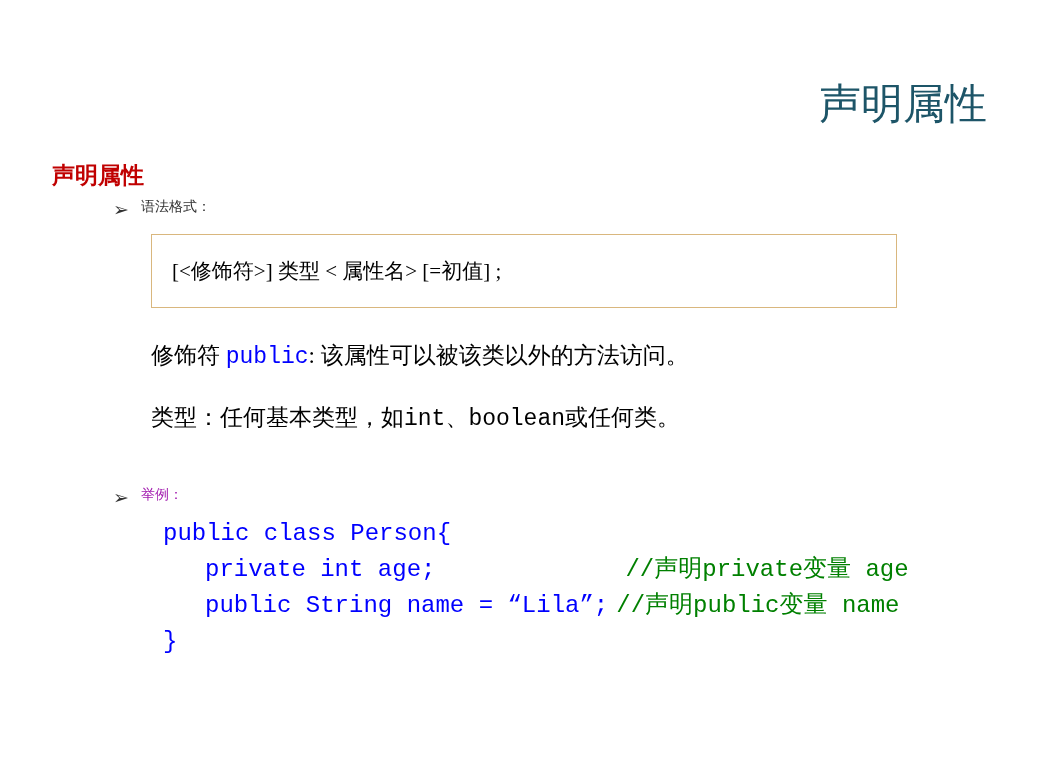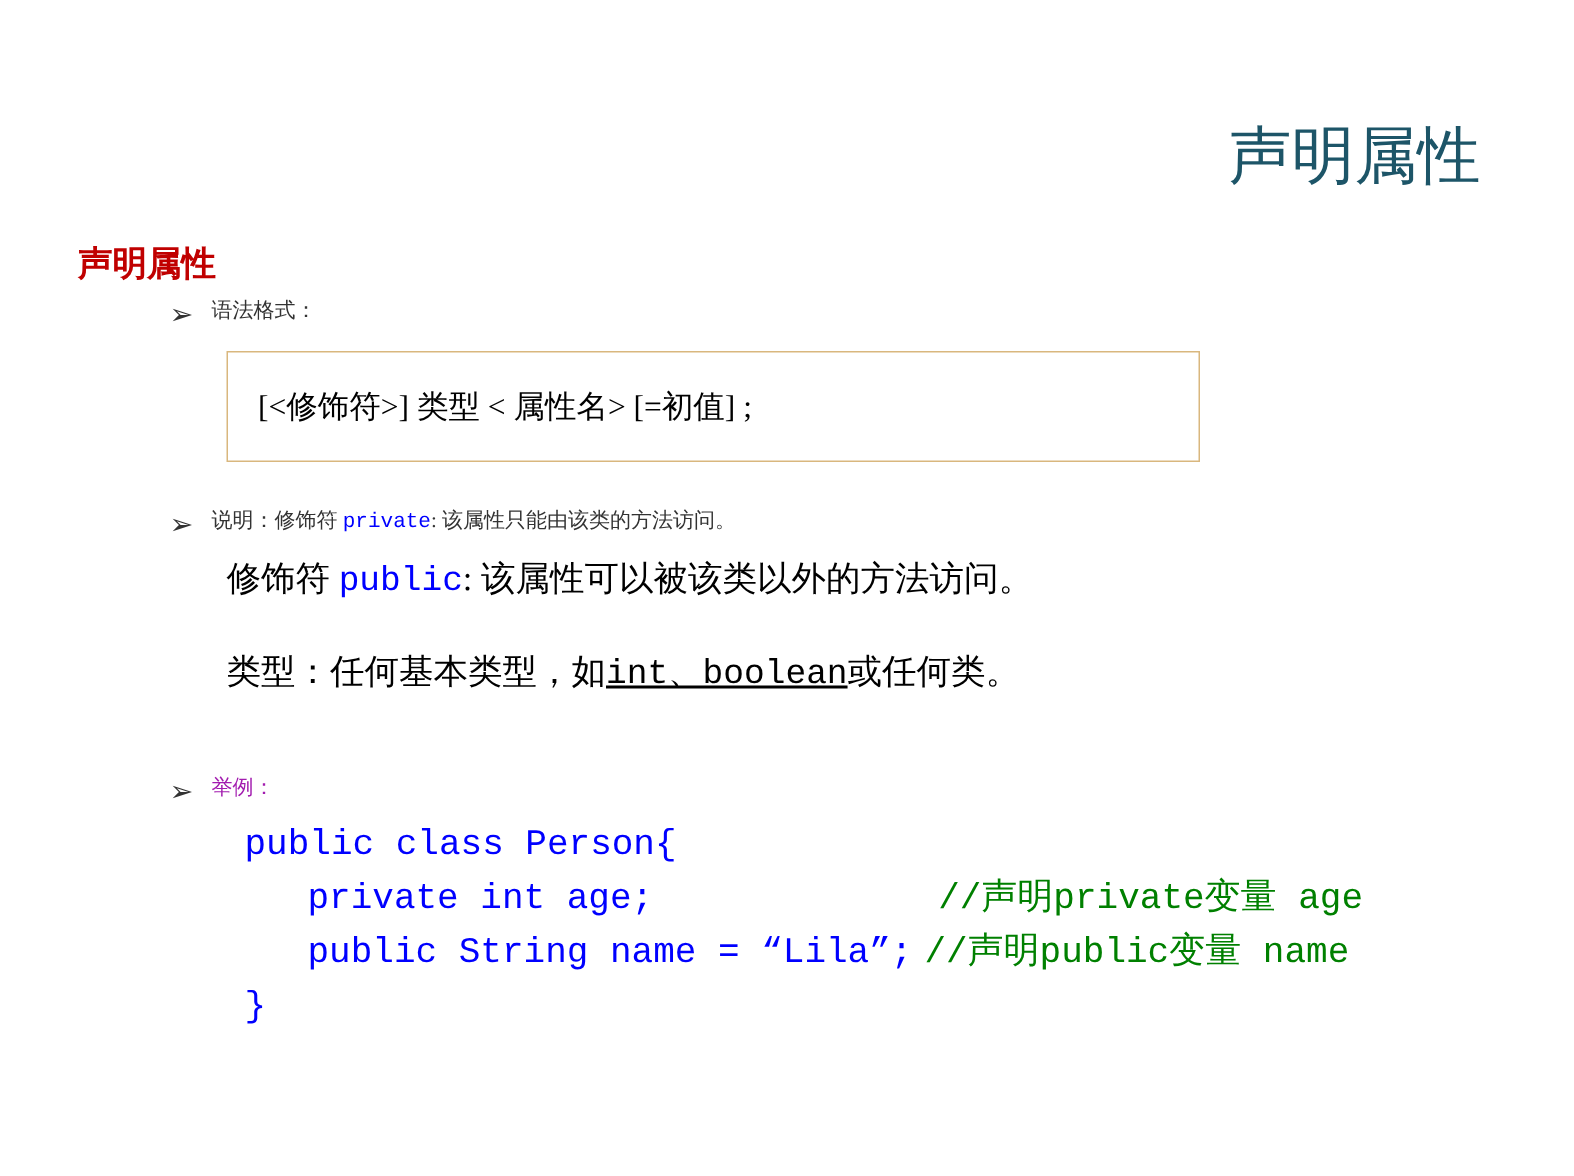--- a/index.html
+++ b/index.html
@@ -49,21 +49,21 @@
       content: "➢";
       position: absolute;
       left: 0;
       color: #333;
       font-size: 19px;
     }
     .syntax-box {
       border: 1px solid #d9b77e;
       padding: 22px 20px;
       margin: 18px 0 30px 38px;
-      width: 649px;
+      width: 746px;
       font-size: 21px;
       font-family: "SimSun", "宋体", serif;
     }
     .desc-line {
       font-size: 23px;
       margin-bottom: 24px;
       margin-left: 38px;
       font-family: "SimSun", "宋体", serif;
       line-height: 1.6;
     }
@@ -95,30 +95,27 @@
 
 <div class="main-title">声明属性</div>
 
 <div class="section-title">声明属性</div>
 
 <div class="content">
   <div class="bullet-line">语法格式：</div>
 
   <div class="syntax-box">[&lt;修饰符&gt;]  类型  &lt; 属性名&gt; [=初值] ;</div>
 
-  <div class="bullet-line">
-    <span>说明：修饰符 </span><span class="blue">private</span><span>: 该属性只能由该类的方法访问。</span>
-  </div>
 
   <div class="desc-line">
     <span>修饰符 </span><span class="blue">public</span><span>: 该属性可以被该类以外的方法访问。</span>
   </div>
 
   <div class="desc-line">
-    <span>类型：任何基本类型，如</span><span style="font-family:'Courier New',monospace;text-decoration:underline;">int、boolean</span><span>或任何类。</span>
+    <span>类型：任何基本类型，如</span><span style="font-family:'Courier New',monospace;">int、boolean</span><span>或任何类。</span>
   </div>
 
   <div class="example-section">
     <div class="bullet-line red-text">举例：</div>
 
     <div class="code-block">
       <div class="blue">public class Person{</div>
       <div class="code-indent">
         <span class="blue">private int age;</span><span style="display:inline-block;width:190px;"></span><span class="green">//声明private变量 age</span>
       </div>

